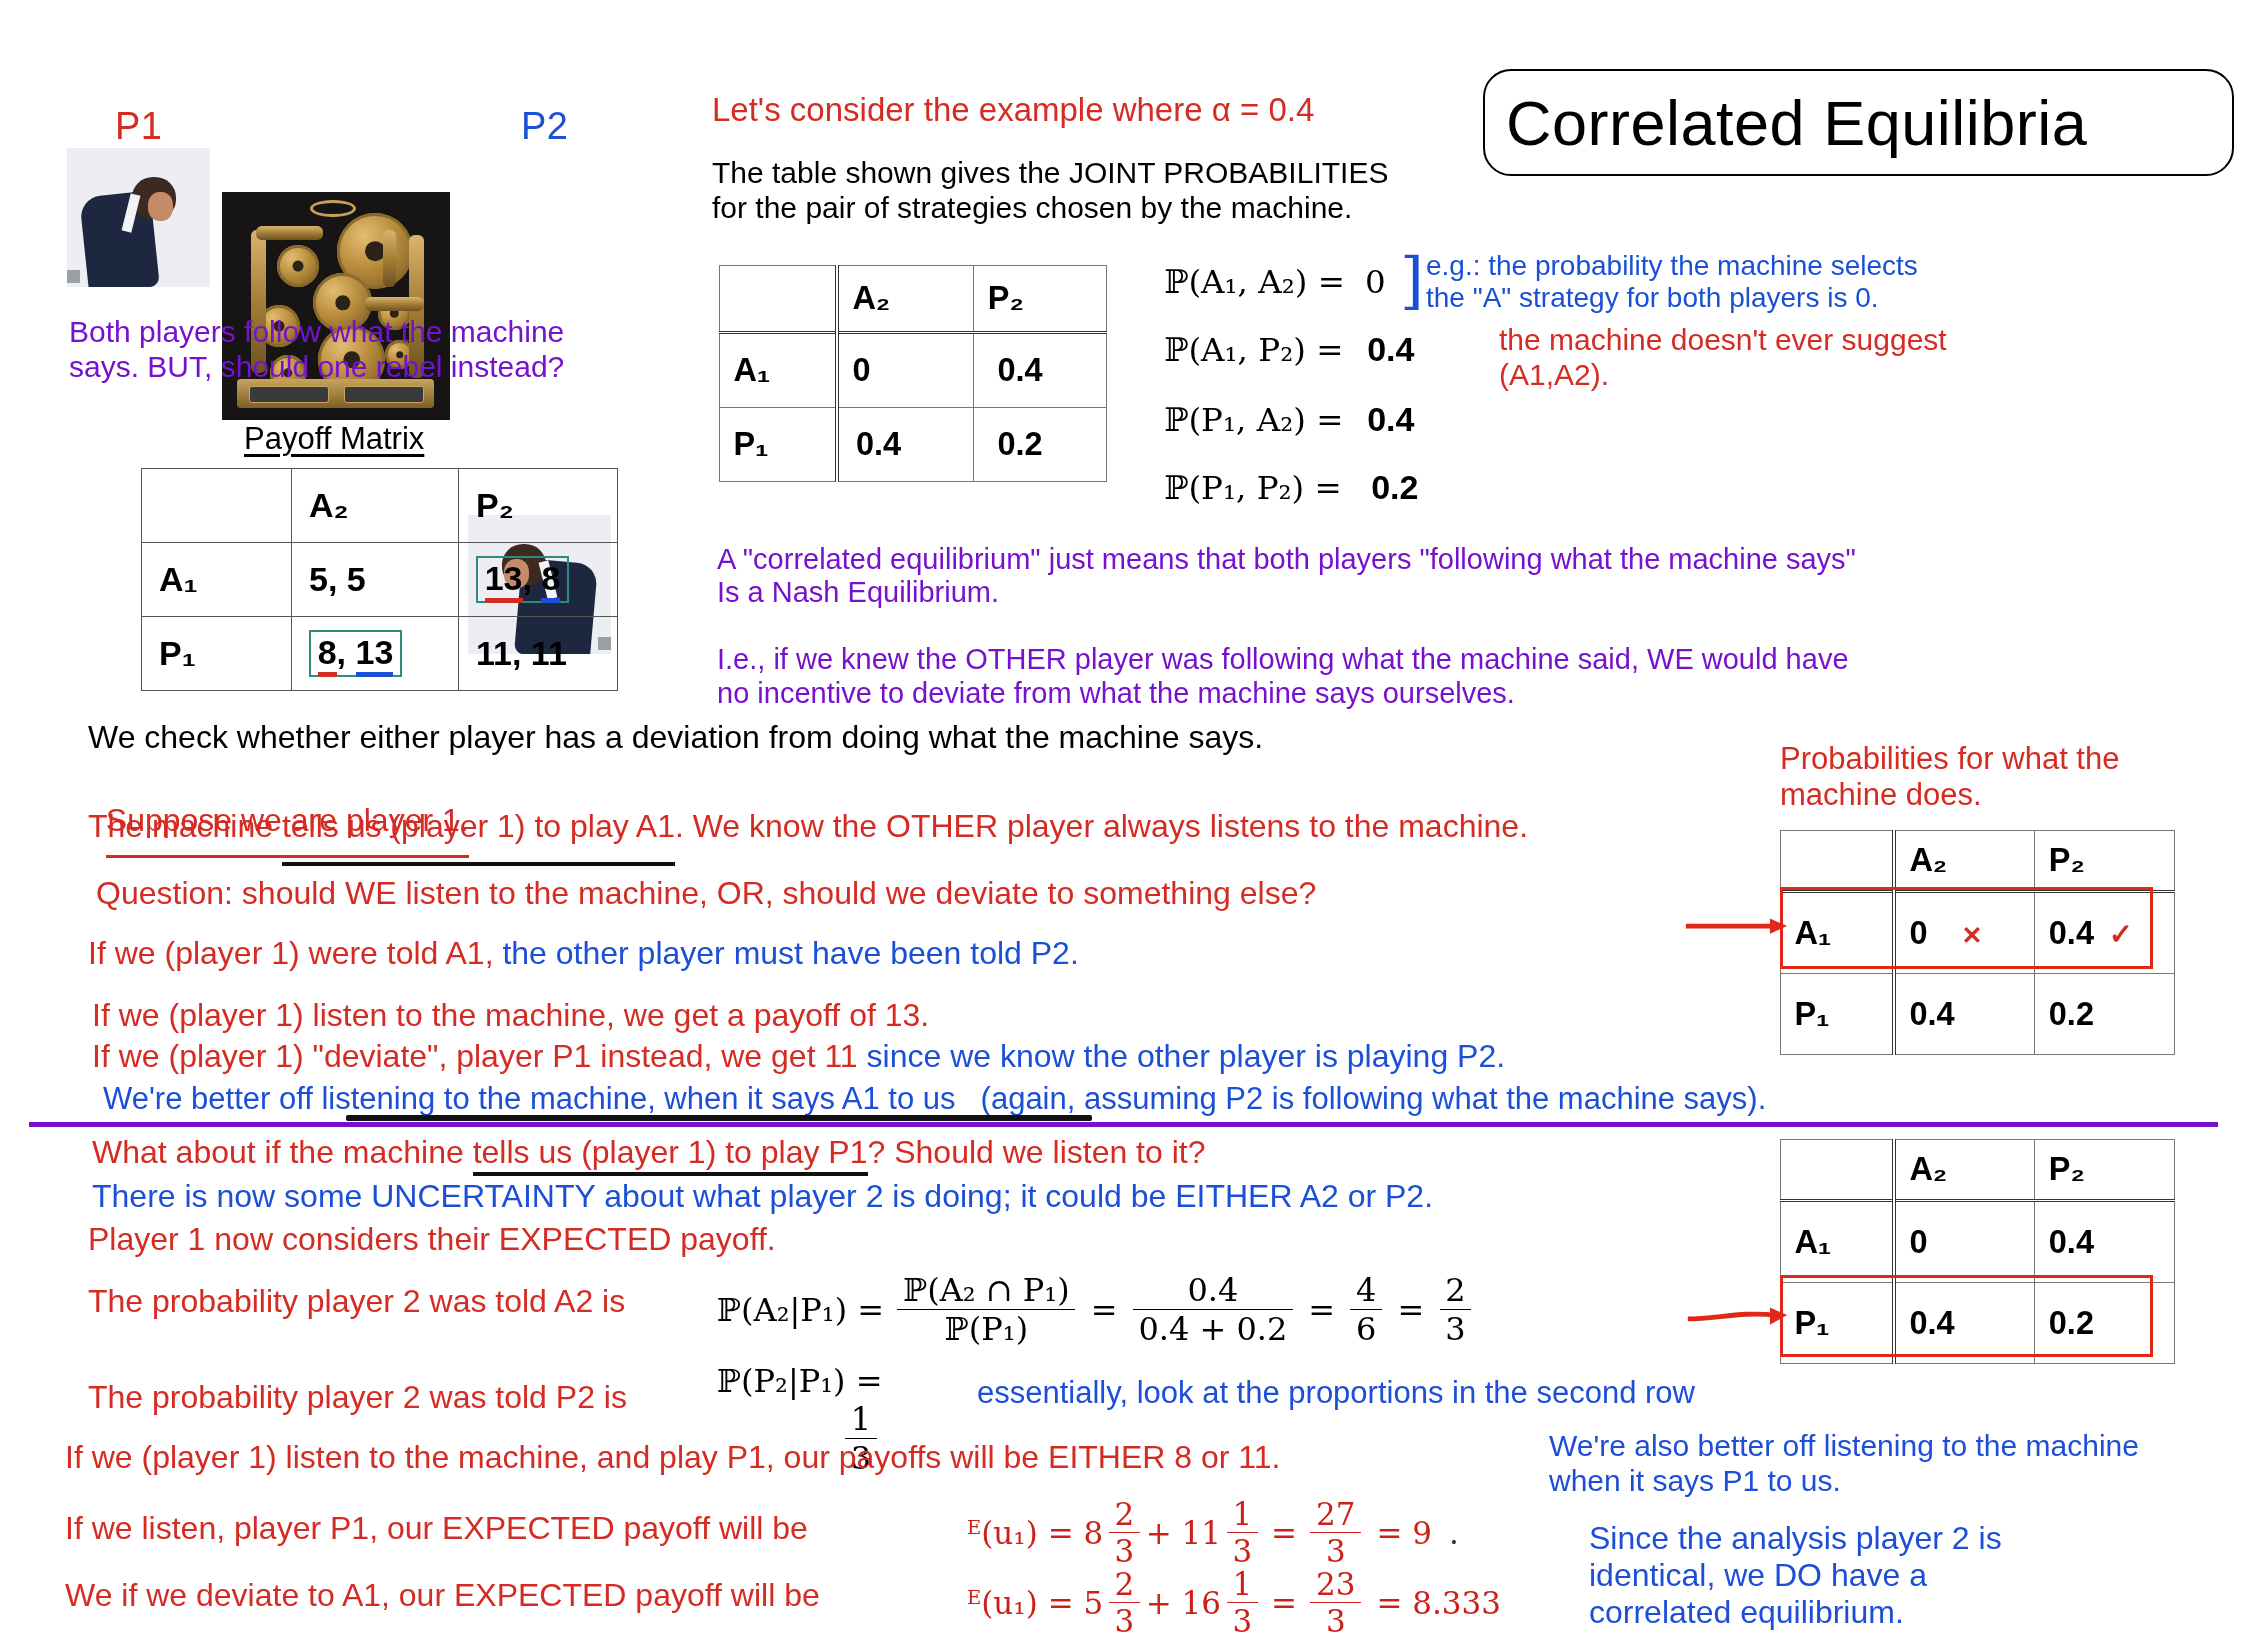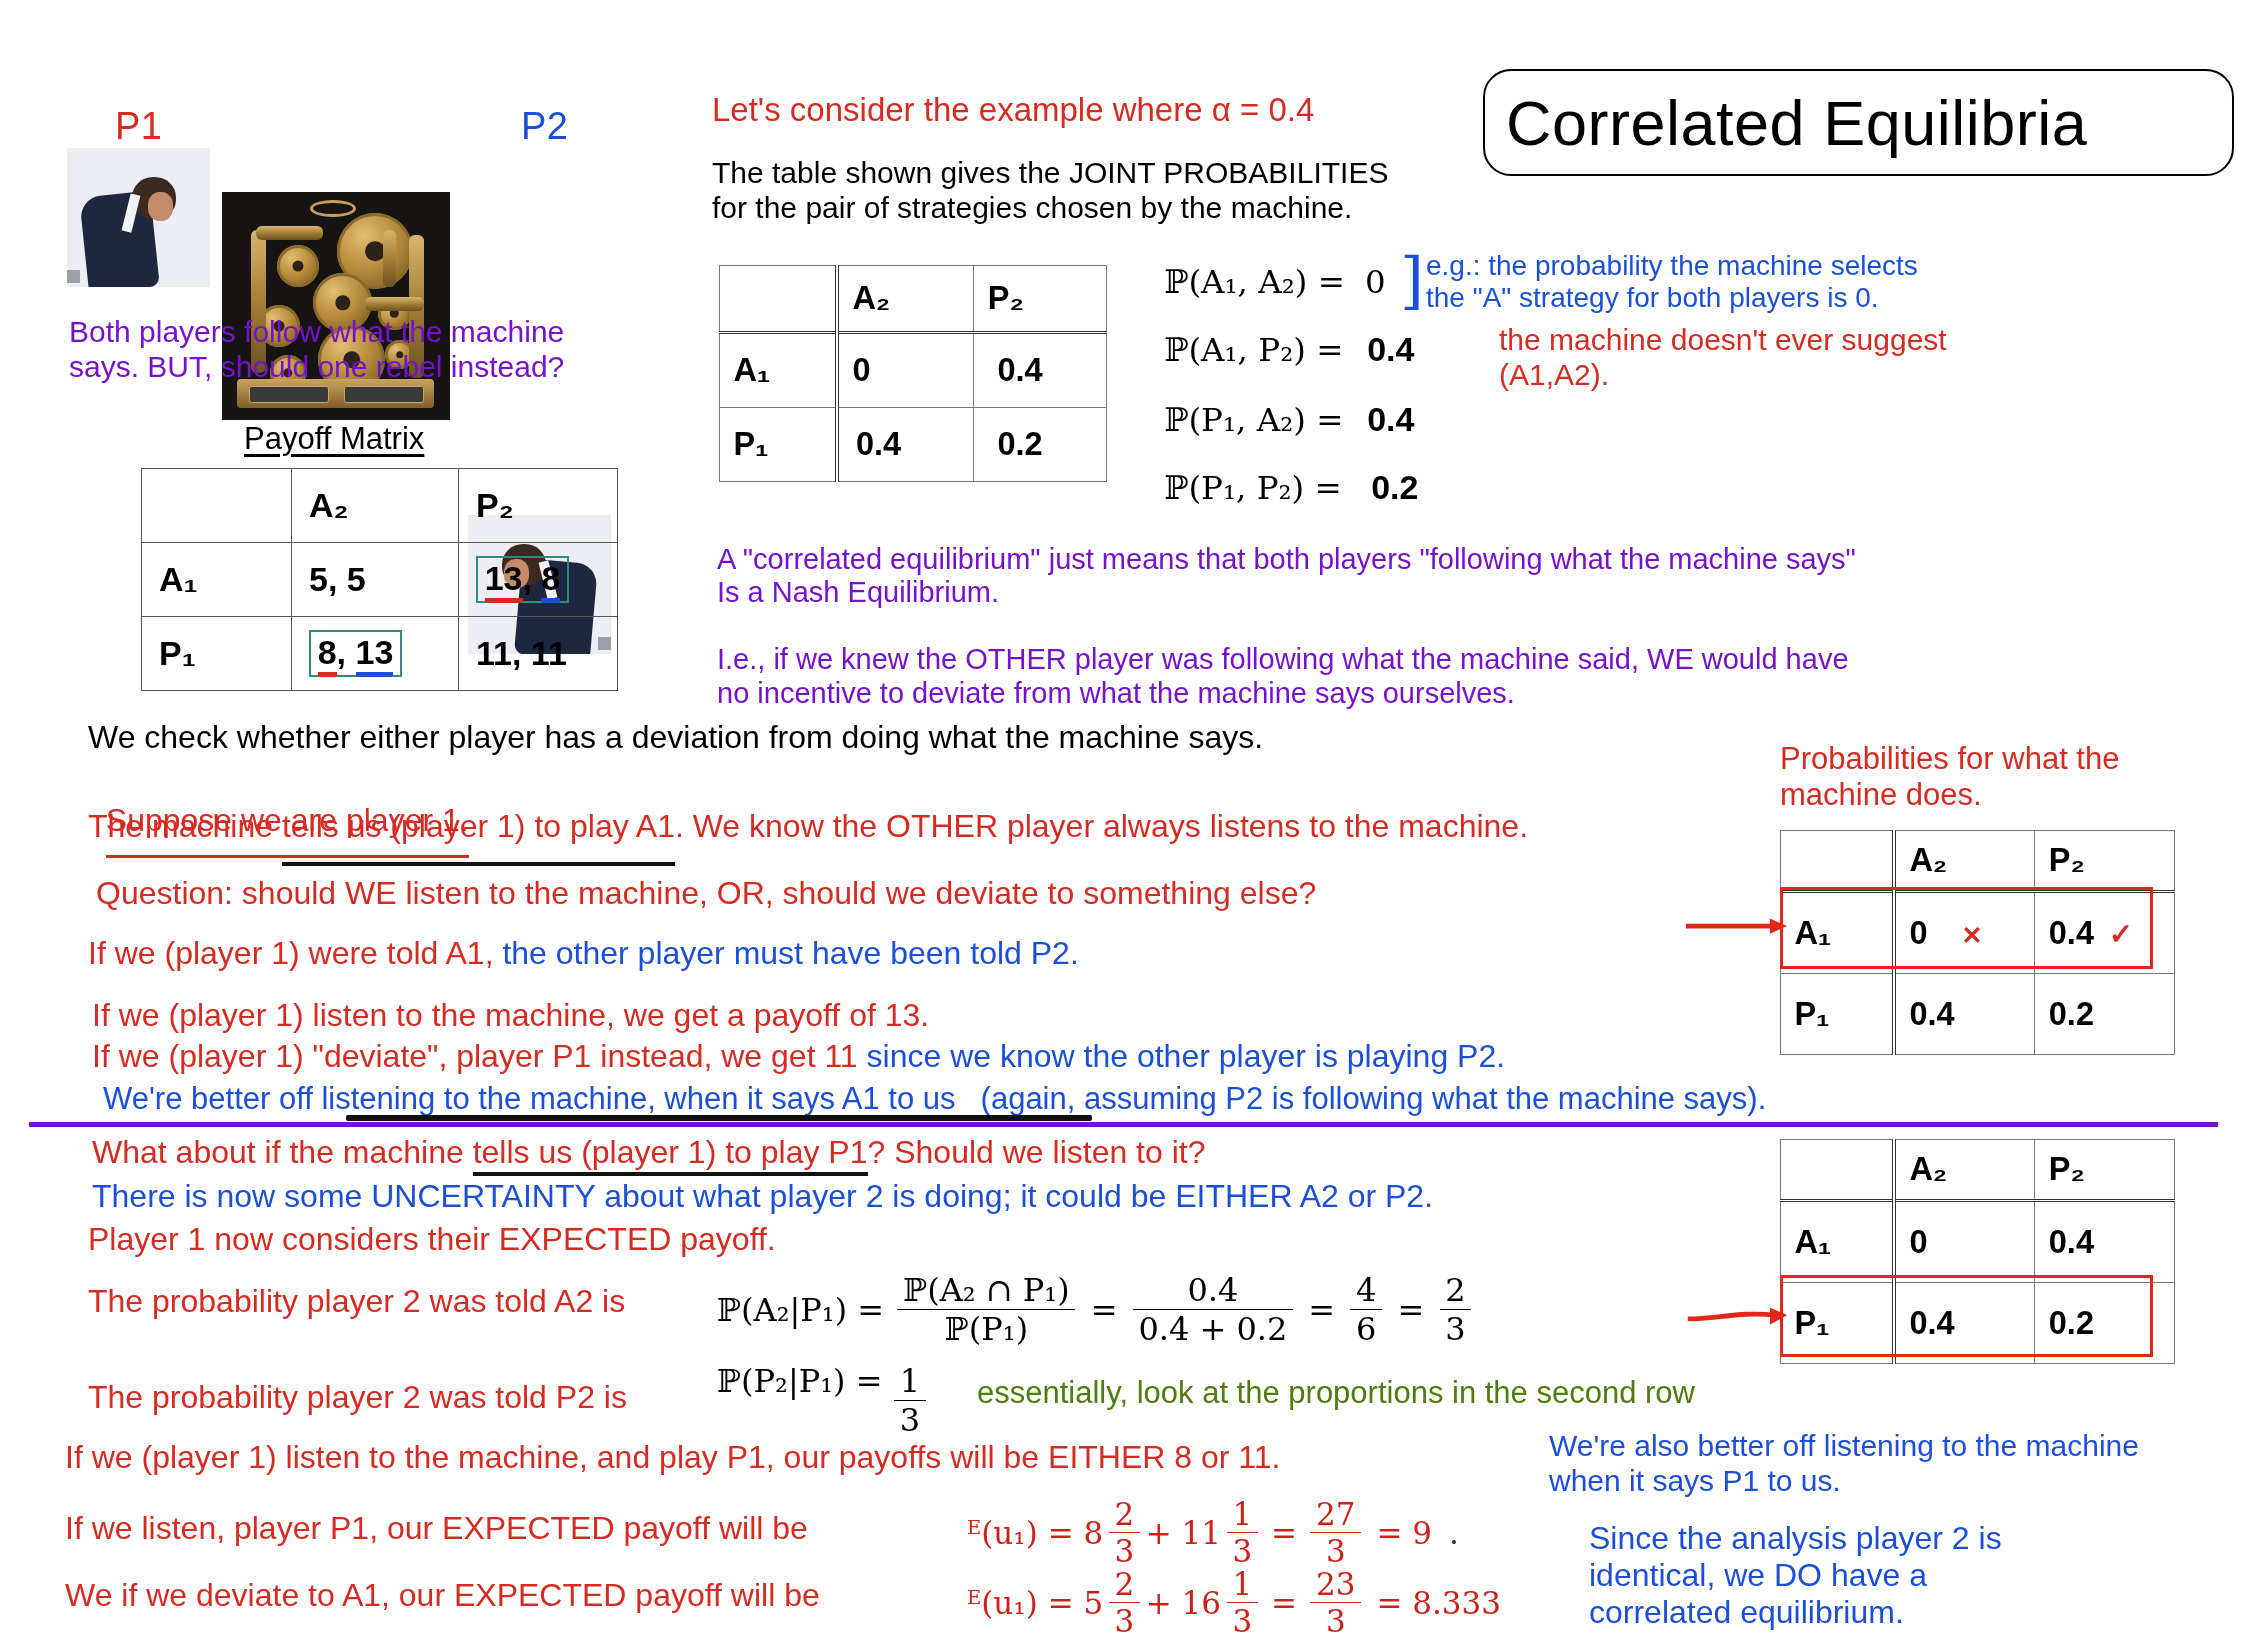--- a/index.html
+++ b/index.html
@@ -16,21 +16,21 @@
     color: #000;
   }
   .abs { position: absolute; }
 
   
   .c-red    { color: #d42b22; }
   .c-red2   { color: #cc2118; }
   .c-blue   { color: #1a4fd6; }
   .c-purple { color: #7712cc; }
   .c-teal   { color: #1d4ed8; }
-  .c-orange { color: #4d7c0f; }
+  .c-orange { color: #1d4ed8; }
   .c-black  { color: #000000; }
 
   
   .player-label {
     font-size: 38px;
     font-weight: 400;
     letter-spacing: 0.5px;
   }
 
   
@@ -412,21 +412,21 @@
   </span>
   <span style="margin:0 9.6px;">=</span>
   <span class="frac">
     <span class="num">2</span>
     <span class="den">3</span>
   </span>
 </div>
 
 <div class="abs txt c-red" style="left:88px; top:1379px; font-size:32px;">The probability player 2 was told P2 is</div>
 
-<div class="abs math c-black" style="left:717px; top:1362px; font-size:32px; display:flex; align-items:flex-start;">
+<div class="abs math c-black" style="left:717px; top:1362px; font-size:32px; display:flex; align-items:flex-end;flex-direction:column;">
   <span>ℙ(P₂|P₁) =</span>
   <span class="frac" style="margin-left:11.5px;">
     <span class="num">1</span>
     <span class="den">3</span>
   </span>
 </div>
 
 <div class="abs txt c-orange" style="left:977px; top:1375px; font-size:31px;">essentially, look at the proportions in the second row</div>
 
 <div class="abs txt c-red" style="left:65px; top:1439px; font-size:32px;">If we (player 1) listen to the machine, and play P1, our payoffs will be EITHER 8 or 11.</div>

